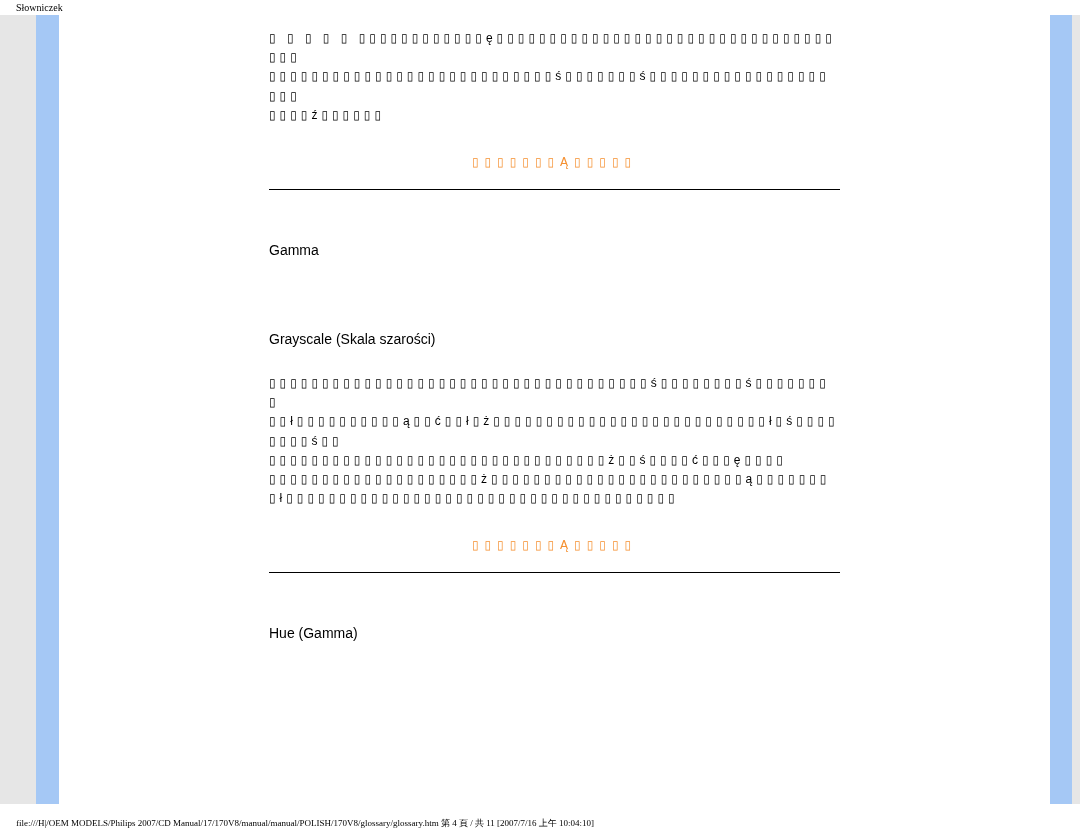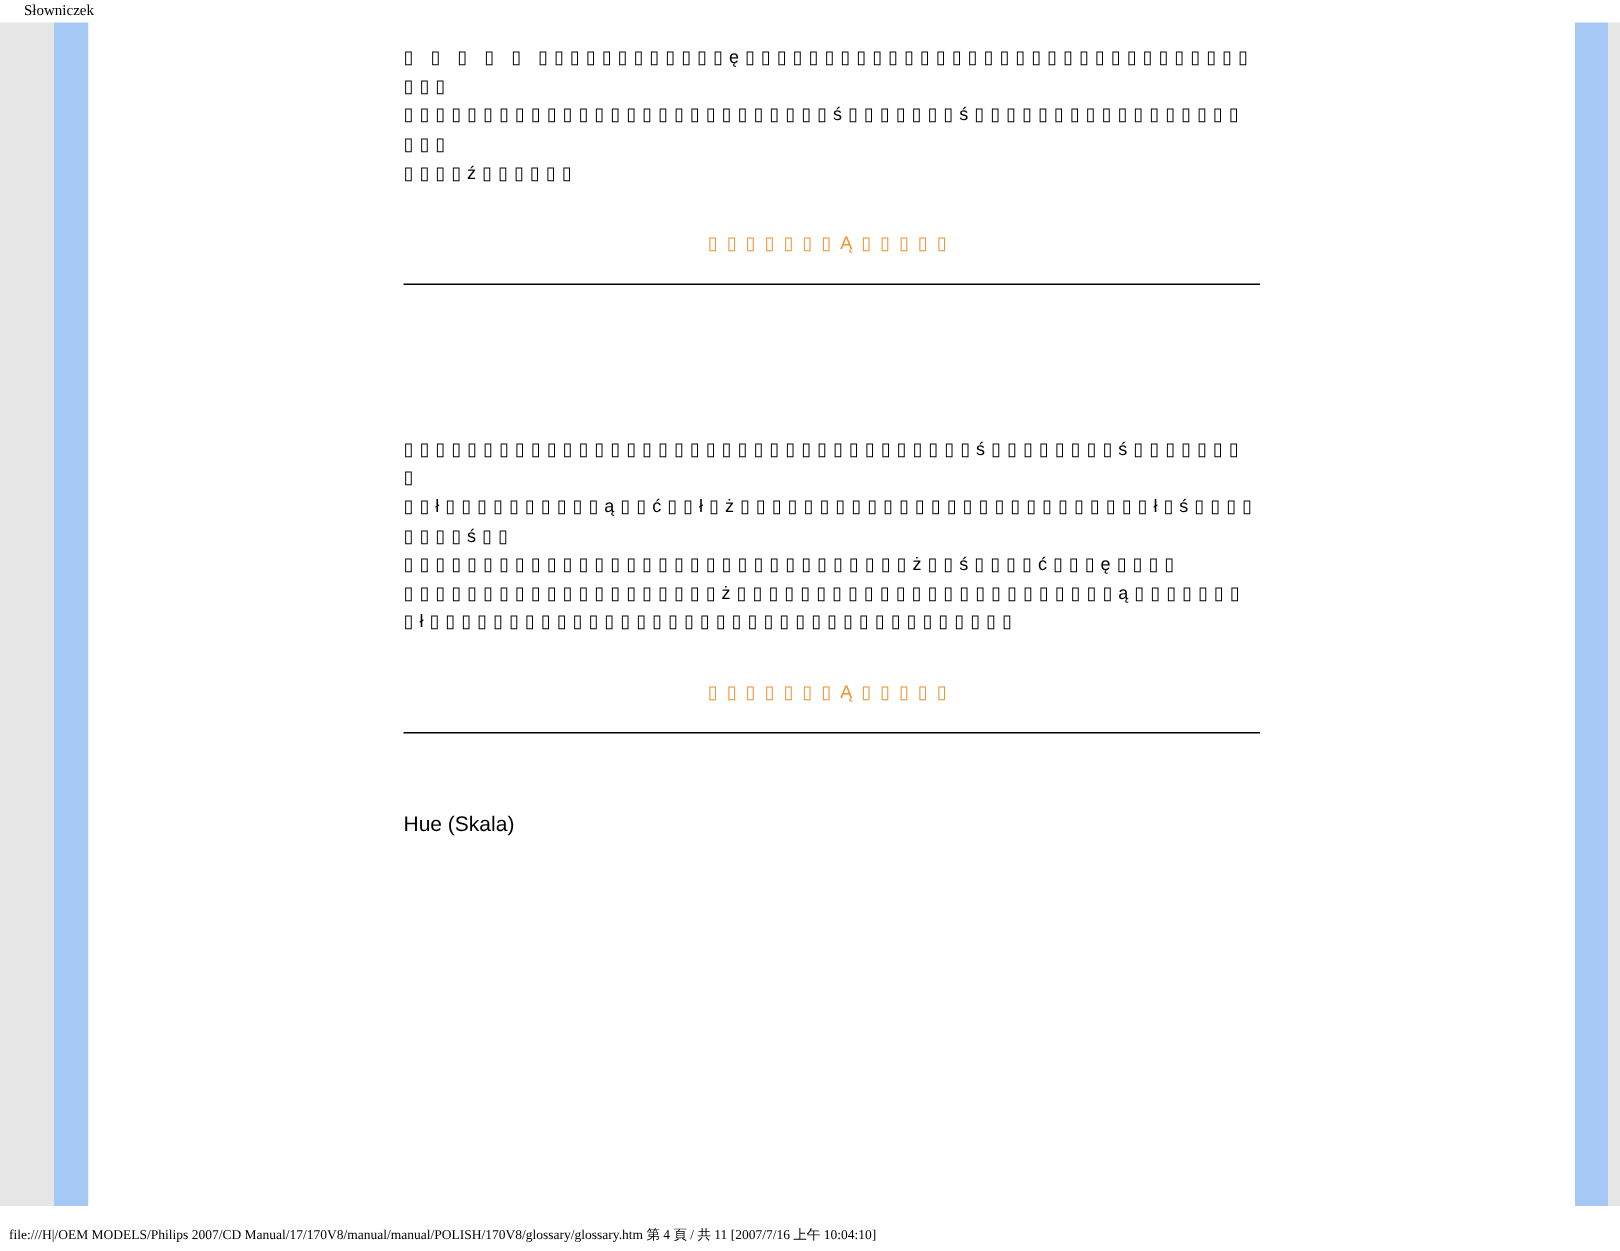--- a/index.html
+++ b/index.html
@@ -74,21 +74,21 @@
     margin: 28px 0 18px 0;
   }
   hr {
     border: none;
     border-top: 1px solid #000;
     margin: 4px 0 50px 0;
   }
   .footer {
     position: absolute;
     bottom: 4px;
-    left: 6px;
+    left: 16px;
     font-size: 9px;
     color: #000;
     font-family: 'SimSun', serif;
   }
 </style>
 </head>
 <body>
 
 <div class="header">
   <span>Słowniczek</span>
@@ -97,30 +97,32 @@
 <div class="container">
   <div class="sidebar-left"></div>
   <div class="bluebar-left"></div>
   <div class="content">
 
     <div class="body-text">▯ ▯ ▯ ▯ ▯ ▯▯▯▯▯▯▯▯▯▯▯▯ę▯▯▯▯▯▯▯▯▯▯▯▯▯▯▯▯▯▯▯▯▯▯▯▯▯▯▯▯▯▯▯▯▯▯▯<br>▯▯▯▯▯▯▯▯▯▯▯▯▯▯▯▯▯▯▯▯▯▯▯▯▯▯▯ś▯▯▯▯▯▯▯ś▯▯▯▯▯▯▯▯▯▯▯▯▯▯▯▯▯▯▯▯<br>▯▯▯▯ź▯▯▯▯▯▯</div>
 
     <a class="back-link">▯▯▯▯▯▯▯Ą▯▯▯▯▯</a>
     <hr>
 
+    <div class="section-title">Gamma</div>
     <div style="height:14px"></div>
 
     <div style="height:22px"></div>
+    <div class="section-title">Grayscale (Skala szarości)</div>
     <div style="height:14px"></div>
     <div class="body-text">▯▯▯▯▯▯▯▯▯▯▯▯▯▯▯▯▯▯▯▯▯▯▯▯▯▯▯▯▯▯▯▯▯▯▯▯ś▯▯▯▯▯▯▯▯ś▯▯▯▯▯▯▯▯<br>▯▯ł▯▯▯▯▯▯▯▯▯▯ą▯▯ć▯▯ł▯ż▯▯▯▯▯▯▯▯▯▯▯▯▯▯▯▯▯▯▯▯▯▯▯▯▯▯ł▯ś▯▯▯▯▯▯▯▯ś▯▯<br>▯▯▯▯▯▯▯▯▯▯▯▯▯▯▯▯▯▯▯▯▯▯▯▯▯▯▯▯▯▯▯▯ż▯▯ś▯▯▯▯ć▯▯▯ę▯▯▯▯<br>▯▯▯▯▯▯▯▯▯▯▯▯▯▯▯▯▯▯▯▯ż▯▯▯▯▯▯▯▯▯▯▯▯▯▯▯▯▯▯▯▯▯▯▯▯ą▯▯▯▯▯▯▯<br>▯ł▯▯▯▯▯▯▯▯▯▯▯▯▯▯▯▯▯▯▯▯▯▯▯▯▯▯▯▯▯▯▯▯▯▯▯▯▯</div>
 
     <a class="back-link">▯▯▯▯▯▯▯Ą▯▯▯▯▯</a>
     <hr>
 
-    <div class="section-title">Hue (Skala)</div>
+    <div class="section-title">Hue (Gamma)</div>
     <div style="height:14px"></div>
 
   </div>
   <div class="bluebar-right"></div>
   <div class="sidebar-right"></div>
 </div>
 
 <div class="footer">file:///H|/OEM MODELS/Philips 2007/CD Manual/17/170V8/manual/manual/POLISH/170V8/glossary/glossary.htm 第 4 頁 / 共 11  [2007/7/16 上午 10:04:10]</div>
 
 </body></html>

